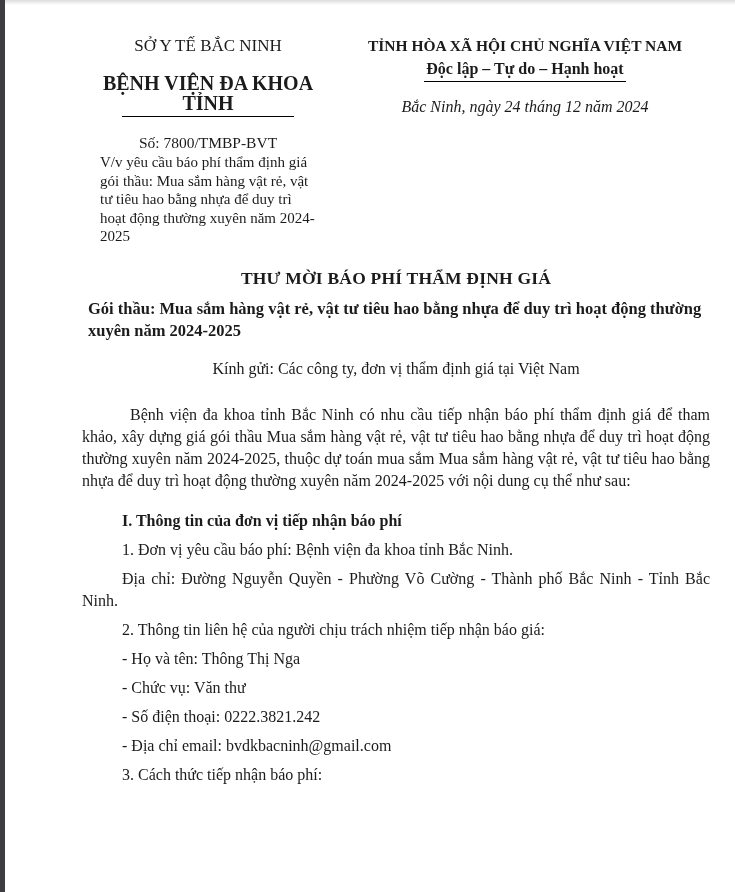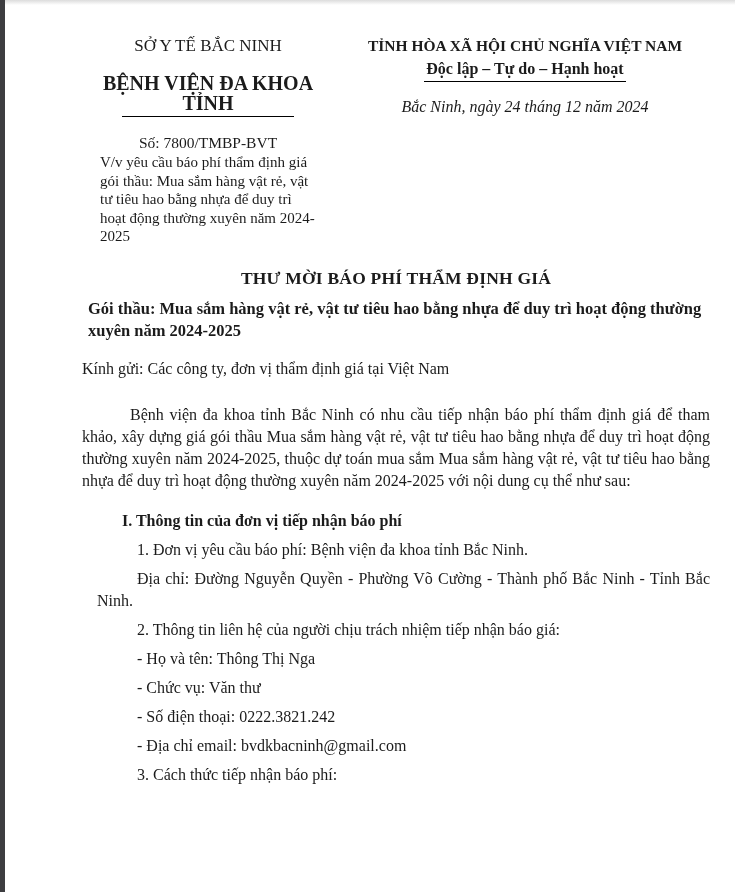--- a/index.html
+++ b/index.html
@@ -45,27 +45,27 @@
   .date-line { font-style: italic; font-size: 16px; margin-top: 14px; }
   
   .doc-title {
     text-align: center; font-weight: bold; font-size: 17.5px; line-height: 22px;
     margin-top: 21px; letter-spacing: .2px;
   }
   .subject-block {
     text-align: left; font-weight: bold; font-size: 16.5px; line-height: 22.5px;
     margin-top: 9px; padding: 0 6px;
   }
-  .salutation { margin-top: 15px; }
+  .salutation { text-align: center; margin-top: 15px; }
   .intro {
     margin-top: 24px; text-align: justify; text-indent: 48px;
     line-height: 22px;
   }
   .section-heading { font-weight: bold; margin: 18px 0 0 0; text-indent: 40px; }
-  .item { margin: 7px 0 0 15px; text-indent: 40px; text-align: justify; }
+  .item { margin: 7px 0 0 0; text-indent: 40px; text-align: justify; }
   p { margin: 0; }
 </style>
 </head>
 <body>
 
 <div class="page">
   <div class="edge-left"></div>
   <div class="edge-top"></div>
 
   <div class="content">

